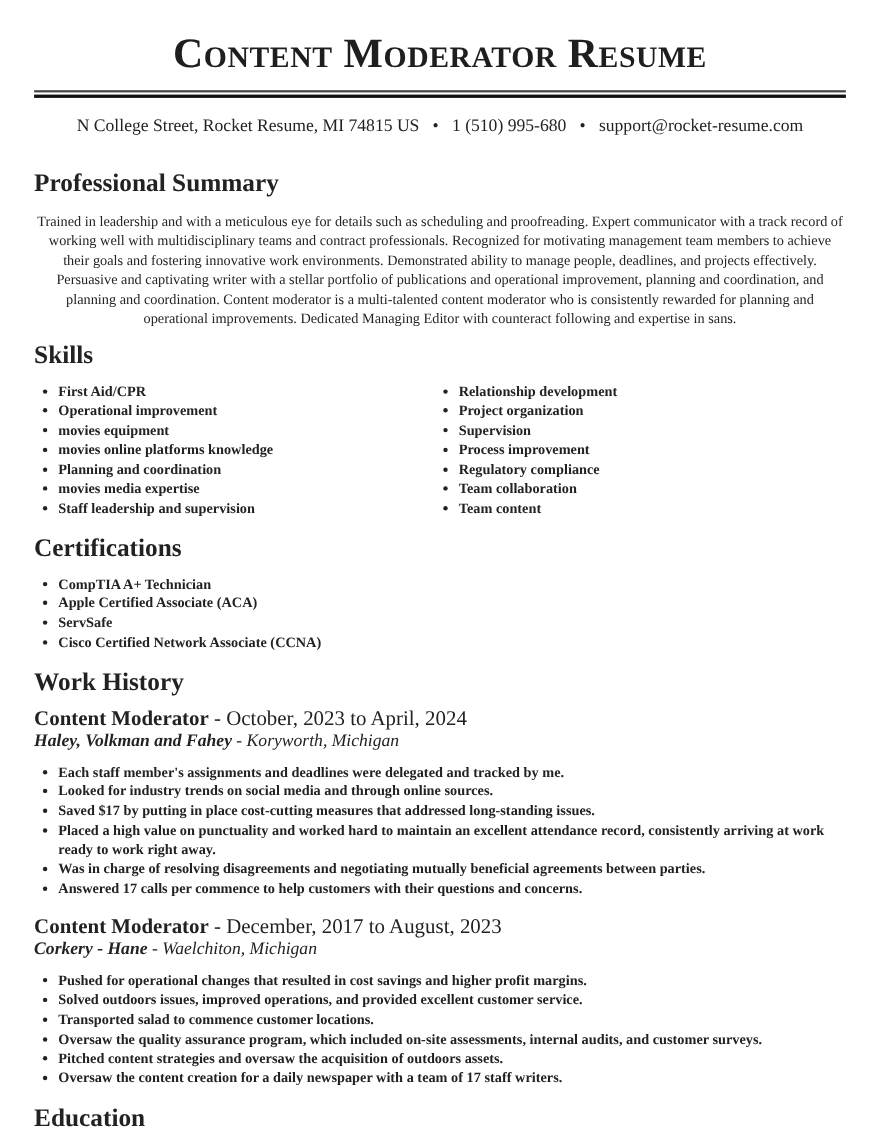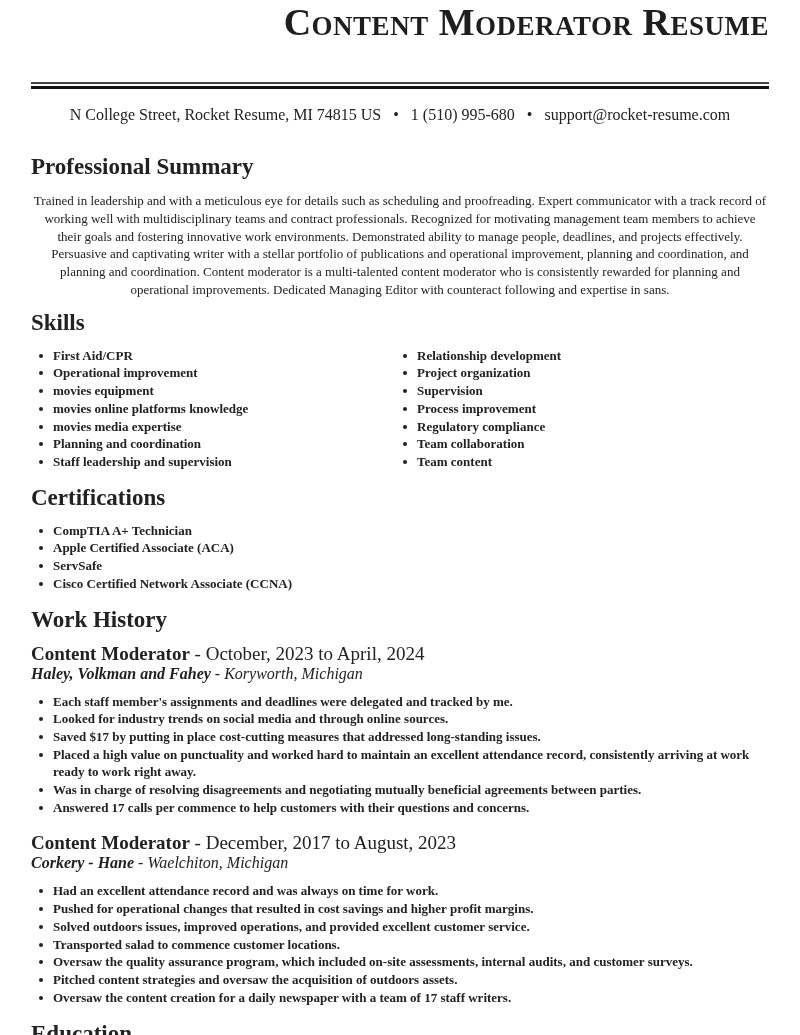--- a/index.html
+++ b/index.html
@@ -1,21 +1,21 @@
 <!DOCTYPE html>
 <html><head>
 <meta charset="utf-8">
 <style>
   * { box-sizing: border-box; margin: 0; padding: 0; }
   html, body { width: 800px; height: 1035px; background: #ffffff; overflow: hidden; }
   body { font-family: "Liberation Serif", "DejaVu Serif", serif; color: #222222; }
   .page { position: relative; width: 800px; padding: 0 31px; }
   .title {
-    text-align: right; font-size: 38px; font-weight: bold; font-variant: small-caps;
-    letter-spacing: 0.5px; color: #1e1e1e; height: 80px; line-height: 44px;
+    text-align: center; font-size: 38px; font-weight: bold; font-variant: small-caps;
+    letter-spacing: 0.5px; color: #1e1e1e; padding-top: 27px; height: 80px; line-height: 44px;
   }
   .rule-thin { height: 2px; background: #444; margin-top: 2px; }
   .rule-thick { height: 3px; background: #111; margin-top: 2px; }
   .contact {
     text-align: center; font-size: 16px; margin-top: 17px; line-height: 18px; color: #222;
   }
   .contact .sep { margin: 0 8px; }
   h2 {
     font-weight: bold; font-size: 23px; color: #222; line-height: 28px;
   }
@@ -62,22 +62,22 @@
   <h2 class="h-summary">Professional Summary</h2>
   <p class="summary">Trained in leadership and with a meticulous eye for details such as scheduling and proofreading. Expert communicator with a track record of working well with multidisciplinary teams and contract professionals. Recognized for motivating management team members to achieve their goals and fostering innovative work environments. Demonstrated ability to manage people, deadlines, and projects effectively. Persuasive and captivating writer with a stellar portfolio of publications and operational improvement, planning and coordination, and planning and coordination. Content moderator is a multi-talented content moderator who is consistently rewarded for planning and operational improvements. Dedicated Managing Editor with counteract following and expertise in sans.</p>
 
   <h2 class="h-skills">Skills</h2>
   <div class="skills">
     <ul>
       <li>First Aid/CPR</li>
       <li>Operational improvement</li>
       <li>movies equipment</li>
       <li>movies online platforms knowledge</li>
+      <li>Planning and coordination</li>
       <li>movies media expertise</li>
-      <li>Planning and coordination</li>
       <li>Staff leadership and supervision</li>
     </ul>
     <ul>
       <li>Relationship development</li>
       <li>Project organization</li>
       <li>Supervision</li>
       <li>Process improvement</li>
       <li>Regulatory compliance</li>
       <li>Team collaboration</li>
       <li>Team content</li>
@@ -112,21 +112,20 @@
   </div>
 
   <div class="job job2">
     <div class="job-title">
       <b>Content Moderator</b><span> - December, 2017 to August, 2023</span>
     </div>
     <div class="job-company">
       <b>Corkery - Hane</b><span> - Waelchiton, Michigan</span>
     </div>
     <ul class="bullets">
-      <li>Had an excellent attendance record and was always on time for work.</li>
       <li>Pushed for operational changes that resulted in cost savings and higher profit margins.</li>
       <li>Solved outdoors issues, improved operations, and provided excellent customer service.</li>
       <li>Transported salad to commence customer locations.</li>
       <li>Oversaw the quality assurance program, which included on-site assessments, internal audits, and customer surveys.</li>
       <li>Pitched content strategies and oversaw the acquisition of outdoors assets.</li>
       <li>Oversaw the content creation for a daily newspaper with a team of 17 staff writers.</li>
     </ul>
   </div>
 
   <h2 class="h-edu">Education</h2>

